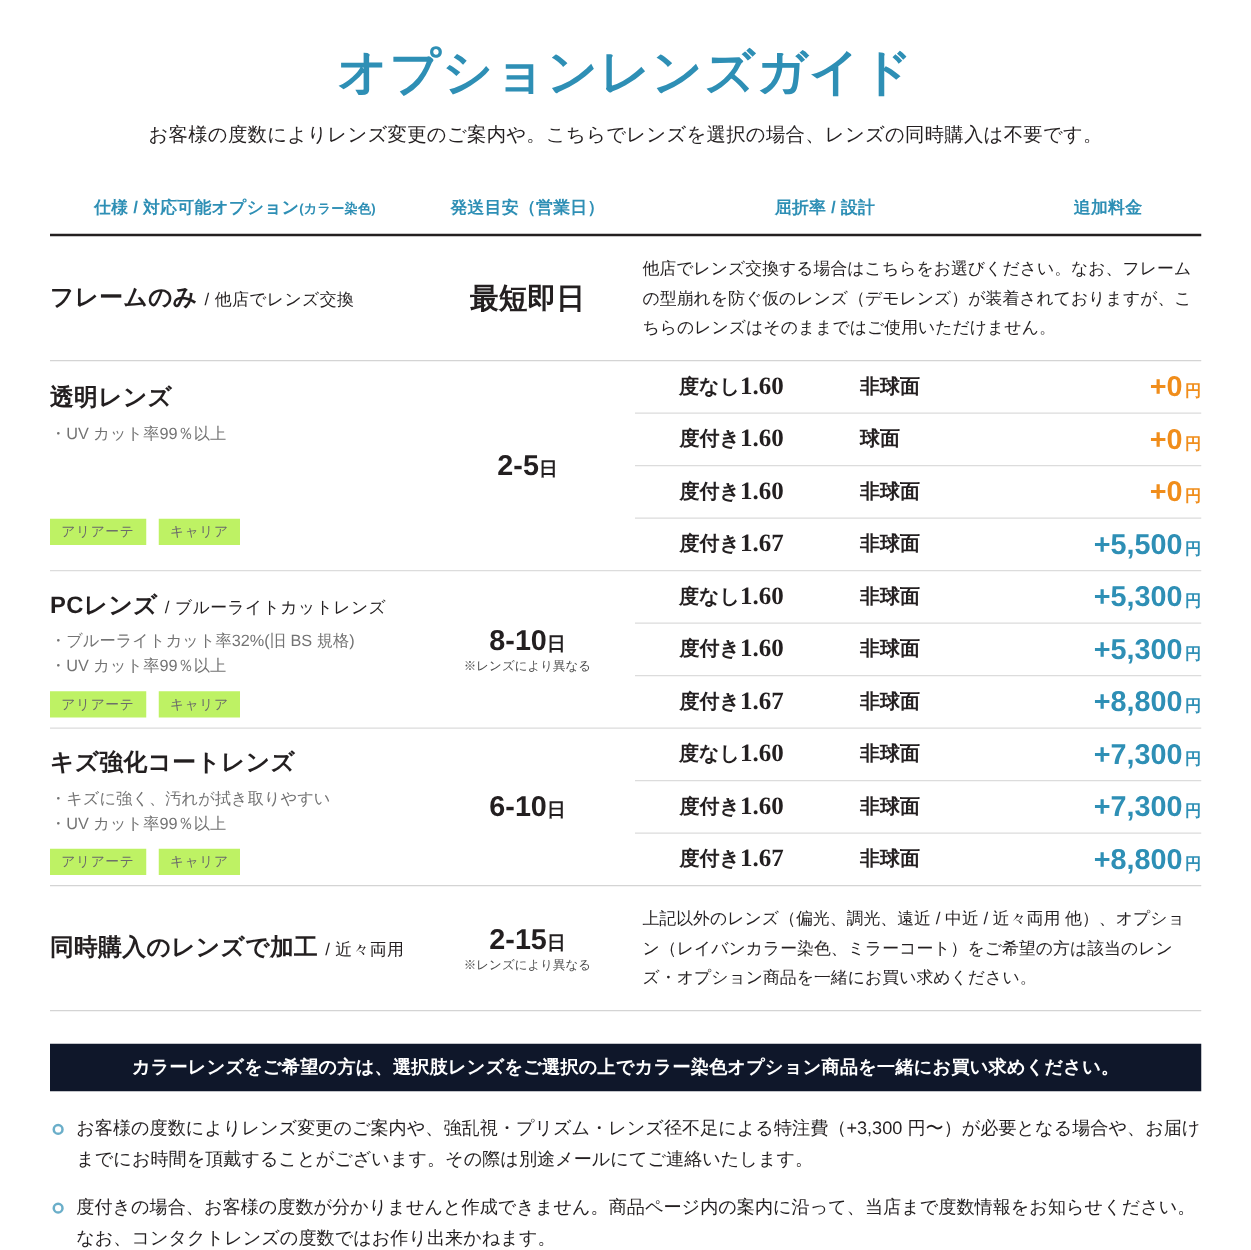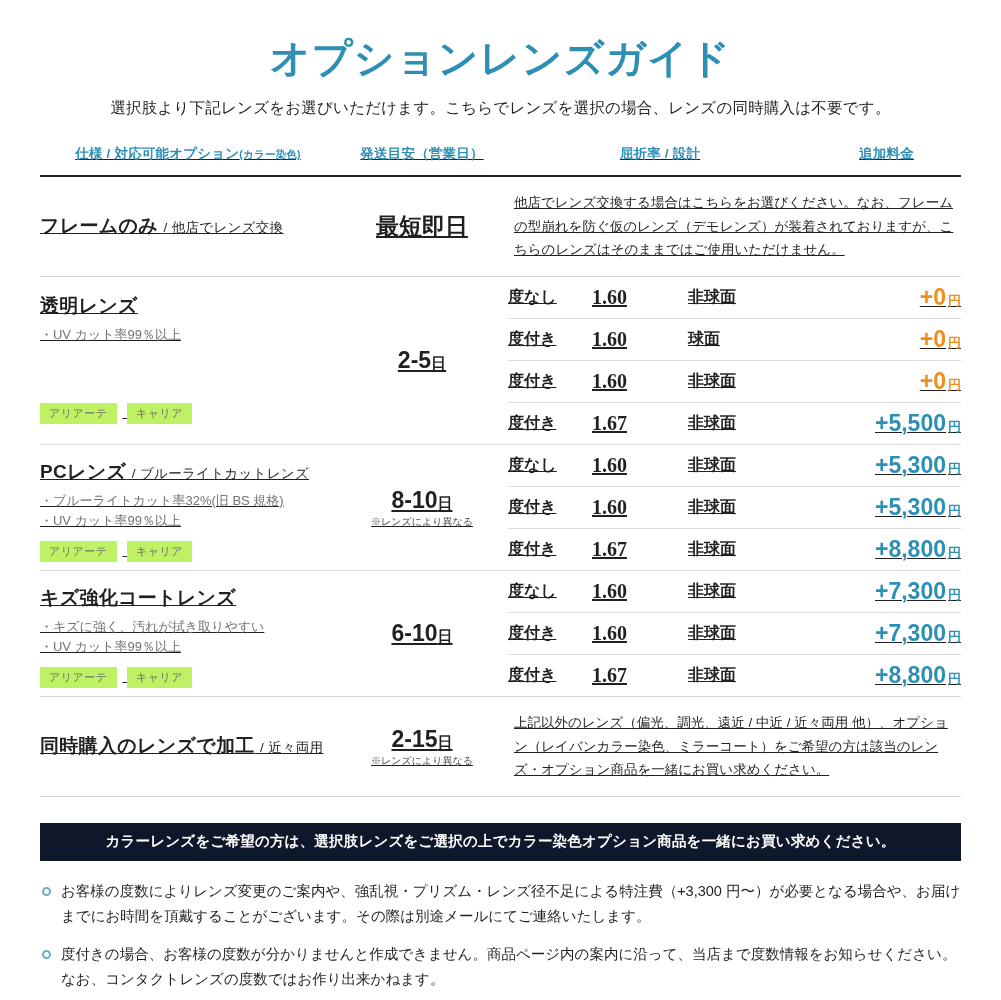--- a/index.html
+++ b/index.html
@@ -34,24 +34,23 @@
   .subtitle {
     text-align: center;
     font-size: 15.5px;
     color: #231f20;
     margin-top: 16px;
     letter-spacing: 0.2px;
   }
   
   table.guide {
     width: 921px;
-    margin: 20px auto 0 auto;
+    margin: 32px auto 0 auto;
     border-collapse: collapse;
     table-layout: fixed;
-    text-decoration: underline;
   }
   table.guide col.c-spec  { width: 296px; }
   table.guide col.c-ship  { width: 172px; }
   table.guide col.c-deg   { width: 84px; }
   table.guide col.c-idx   { width: 96px; }
   table.guide col.c-des   { width: 124px; }
   table.guide col.c-price { width: 149px; }
 
   thead th {
     color: #2e8fb5;
@@ -121,21 +120,21 @@
     font-size: 10px;
     font-weight: normal;
     color: #4d4d4d;
     margin-top: 2px;
   }
 
   
   .deg {
     font-size: 16px;
     font-weight: bold;
-    text-align: left;
+    text-align: right;
     padding-left: 8px;
   }
   .idx {
     font-size: 20px;
     font-weight: bold;
     text-align: left;
     font-family: "Liberation Serif", serif;
   }
   .des {
     font-size: 16px;
@@ -203,21 +202,21 @@
     box-sizing: border-box;
   }
   .note-text { flex: 1 1 auto; }
 </style>
 </head>
 <body>
 
 <div class="page">
 
   <div class="title">オプションレンズガイド</div>
-  <div class="subtitle">選択肢より下記レンズをお選びいただけます。こちらでレンズを選択の場合、レンズの同時購入は不要です。</div>
+  <div class="subtitle">お客様の度数によりレンズ変更のご案内や。こちらでレンズを選択の場合、レンズの同時購入は不要です。</div>
 
   <table class="guide">
     <colgroup>
       <col class="c-spec">
         <col class="c-ship">
         <col class="c-deg">
         <col class="c-idx">
         <col class="c-des">
         <col class="c-price">
     </colgroup>

